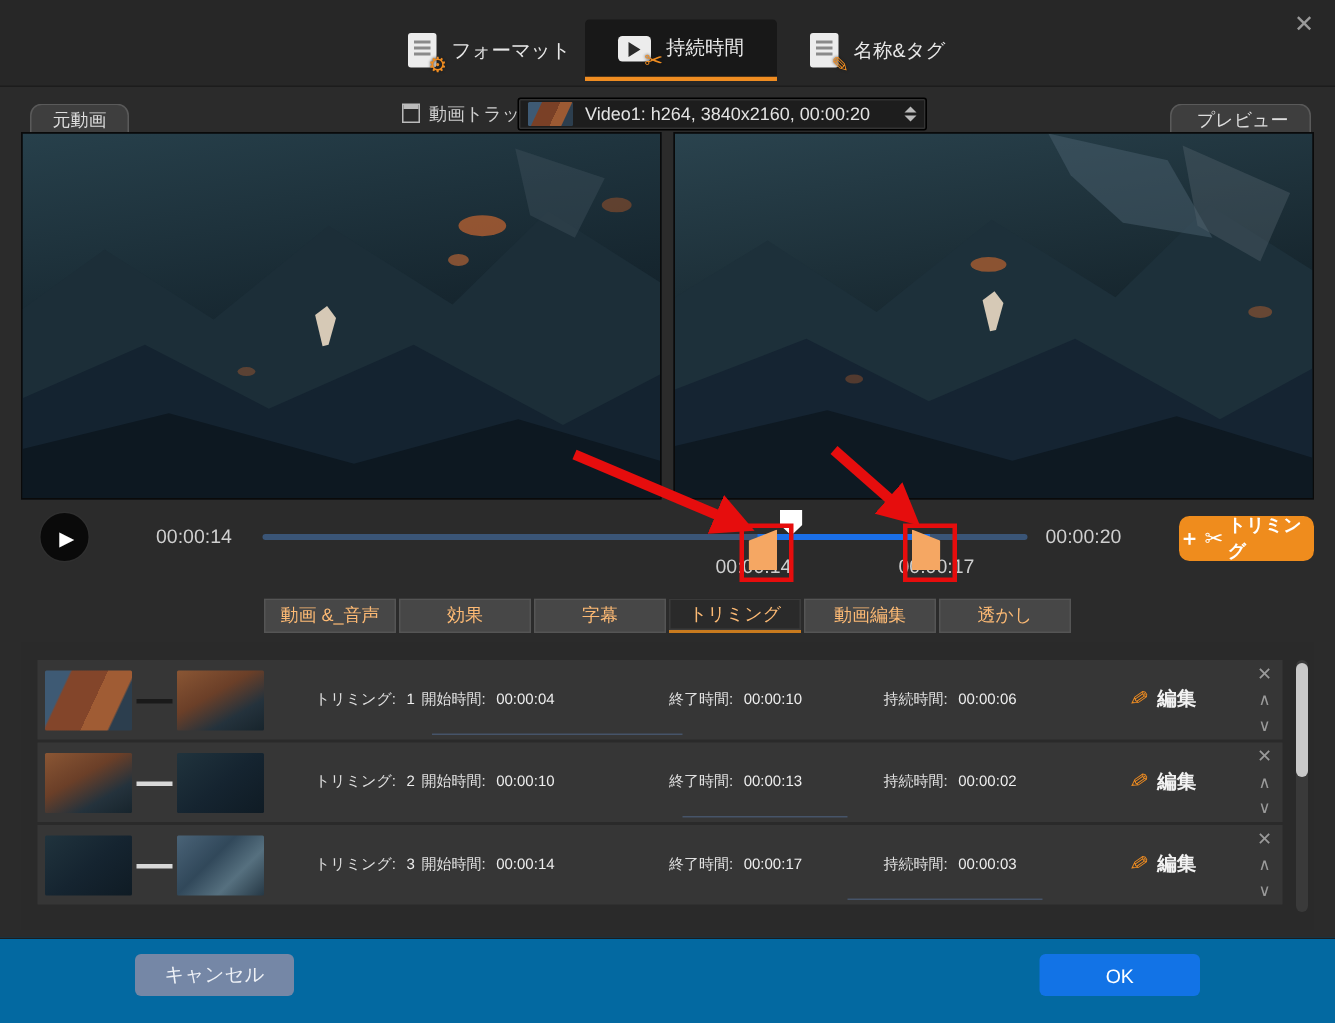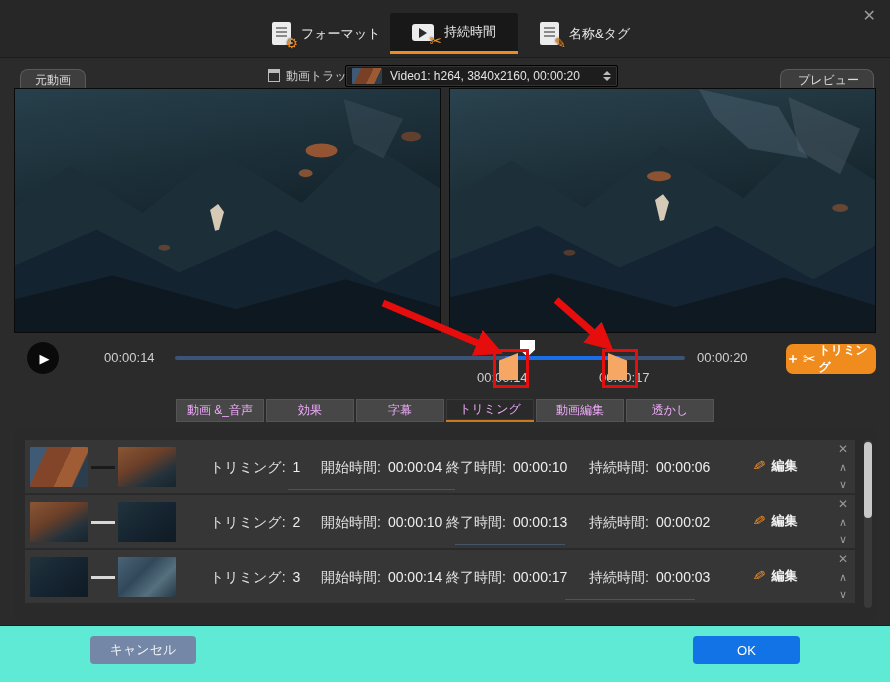--- a/index.html
+++ b/index.html
@@ -66,54 +66,54 @@
   .htime{position:absolute;top:370px;font-size:13px;color:#cfcfcf;z-index:25;}
   .ht-l{left:477px;}
   .ht-r{left:599px;}
   .trim-btn{position:absolute;left:786px;top:344px;width:90px;height:30px;background:#ef8c1d;border-radius:7px;display:flex;align-items:center;justify-content:center;gap:3px;cursor:pointer;}
   .trim-btn .plus{color:#fff;font-size:14px;font-weight:bold;}
   .trim-btn .sciss{color:#fff;font-size:15px;}
   .trim-btn .lbl{color:#fff;font-size:12px;font-weight:bold;}
 
   
   .etabs{position:absolute;left:176px;top:399px;display:flex;gap:2px;}
-  .etab{width:88px;height:23px;background:#474747;box-shadow:inset 0 0 0 1px #555;display:flex;align-items:center;justify-content:center;font-size:12px;color:#f0abfc;cursor:pointer;box-sizing:border-box;}
+  .etab{width:88px;height:23px;background:#474747;box-shadow:inset 0 0 0 1px #555;display:flex;align-items:center;justify-content:center;font-size:12px;color:#fdba74;cursor:pointer;box-sizing:border-box;}
   .etab.active{background:#2a2a2a;box-shadow:inset 0 0 0 1px #3a3a3a;border-bottom:2px solid #c87a1e;}
 
   
   .listpanel{position:absolute;left:14px;top:428px;width:862px;height:192px;background:#2a2a2a;}
   .trow{position:absolute;left:11px;width:830px;height:53px;background:#363636;}
   .thumb{position:absolute;top:7px;width:58px;height:40px;border-radius:1px;}
   .th1{left:5px;}
   .th2{left:93px;}
   .dash{position:absolute;left:66px;top:26px;width:24px;height:3px;}
   .dash.dk{background:#1a1a1a;}
   .dash.lt{background:#d8d8d8;}
   .tA{background:linear-gradient(115deg,#3e5a74 0 22%,#83452a 24% 55%,#a05c34 55% 78%,#2c3e4e 80%);}
   .tB{background:linear-gradient(150deg,#8a5634,#6b3f28 40%,#24323c 72%,#17242c);}
   .tC{background:linear-gradient(140deg,#20333d,#152430 52%,#0f1b24);}
   .tD{background:linear-gradient(135deg,#4a6377,#31485a 40%,#56707f 68%,#263845);}
-  .cell{position:absolute;top:19px;font-size:14px;color:#e0e0e0;white-space:nowrap;}
+  .cell{position:absolute;top:19px;font-size:10px;color:#e0e0e0;white-space:nowrap;}
   .c-name{left:185px;}
-  .c-start{left:256px;margin-left:40px;}
+  .c-start{left:256px;}
   .c-end{left:421px;}
   .c-dur{left:564px;}
   .cell .val{margin-left:7px;color:#eee;}
   .editbtn{position:absolute;left:728px;top:17px;display:flex;align-items:center;gap:6px;cursor:pointer;}
   .editbtn .pen{color:#ef8c21;font-size:15px;transform:scaleX(-1) rotate(-10deg);}
   .editbtn .elbl{font-size:13px;font-weight:bold;color:#f2f2f2;}
   .rowctl{position:absolute;right:2px;top:1px;width:20px;height:51px;display:flex;flex-direction:column;align-items:center;justify-content:space-between;padding:2px 0;box-sizing:border-box;}
   .rc{color:#9a9a9a;font-size:11px;line-height:1;cursor:pointer;}
   .rc.x{font-size:12px;}
   .uline{position:absolute;height:1px;background:rgba(100,140,200,0.35);bottom:3px;}
   .scroll-track{position:absolute;right:4px;top:12px;width:8px;height:168px;background:#3a3a3a;border-radius:4px;}
   .scroll-thumb{position:absolute;right:4px;top:14px;width:8px;height:76px;background:#c9c9c9;border-radius:4px;cursor:grab;}
 
   
-  .footer{position:absolute;left:0;top:625px;width:890px;height:57px;background:#5eead4;border-top:1px solid #1d1d1d;}
+  .footer{position:absolute;left:0;top:625px;width:890px;height:57px;background:#0369a1;border-top:1px solid #1d1d1d;}
   .btn{position:absolute;top:10px;height:28px;border-radius:4px;display:flex;align-items:center;justify-content:center;font-size:13px;cursor:pointer;}
   .btn-cancel{left:90px;width:106px;background:#7587a6;color:#eef1f6;}
   .btn-ok{left:693px;width:107px;background:#1273e6;color:#fff;}
 </style>
 </head>
 <body>
 
 <div id="app">
 
   <div class="topbar">

